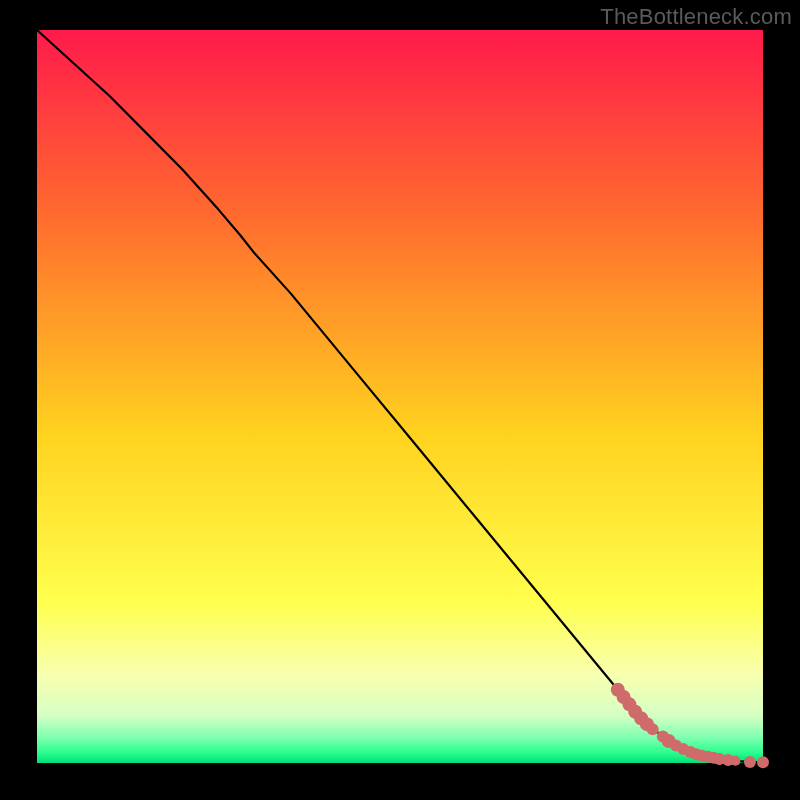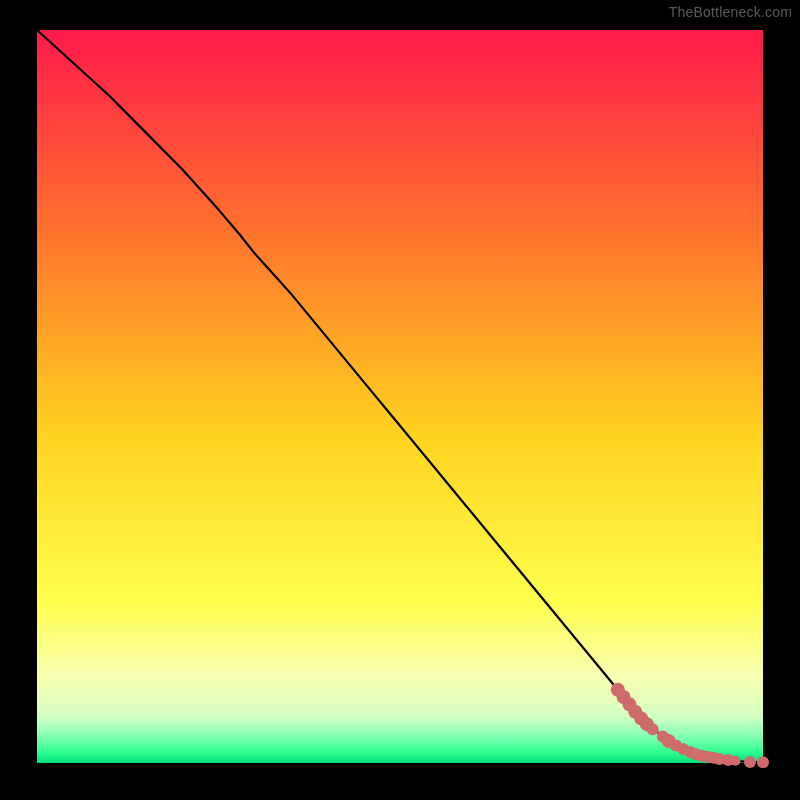--- a/index.html
+++ b/index.html
@@ -14,21 +14,21 @@
   .stage {
     position: relative;
     width: 800px;
     height: 800px;
   }
   .watermark {
     position: absolute;
     top: 4px;
     right: 8px;
     color: #5a5a5a;
-    font-size: 14px;
+    font-size: 22px;
     font-weight: 500;
     letter-spacing: 0.2px;
     user-select: none;
   }
   svg {
     display: block;
   }
 </style>
 </head>
 <body>

